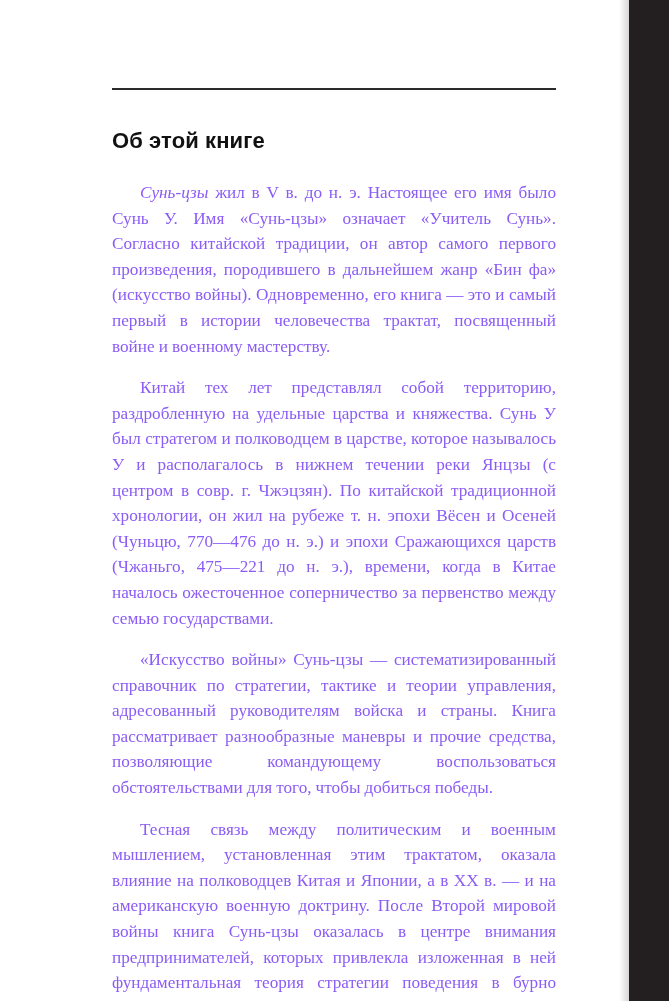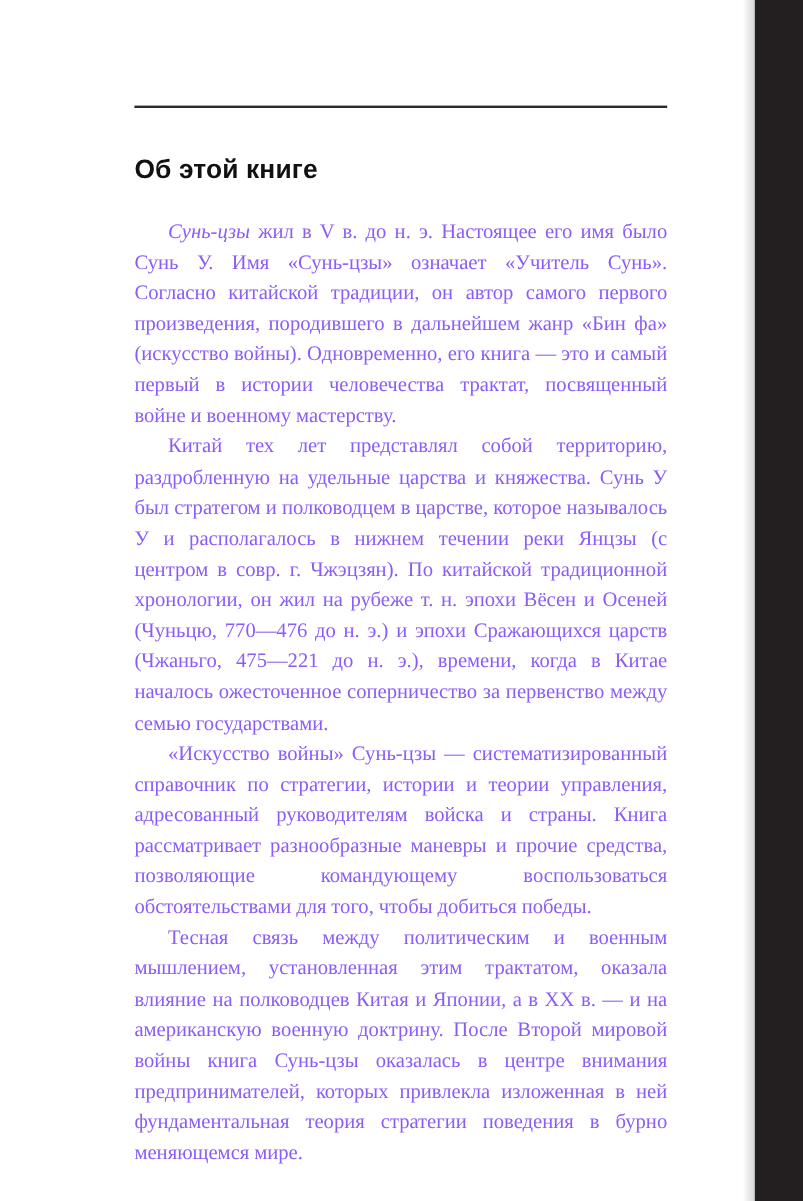--- a/index.html
+++ b/index.html
@@ -58,21 +58,21 @@
     font-size: 17.2px;
     line-height: 25.6px;
     color: #8b5cf6;
     text-align: justify;
     text-indent: 28px;
     margin: 0;
     hyphens: manual;
     word-spacing: -0.2px;
   }
   .para + .para {
-    margin-top: 0;
+    margin-top: 16px;
   }
   .it {
     font-style: italic;
   }
 </style>
 </head>
 <body>
 
 <div id="page">
 
@@ -84,21 +84,21 @@
 
     <p class="para">
       <span class="it">Сунь-цзы</span><span> жил в V в. до н. э. Настоящее  его имя было Сунь У. Имя «Сунь-цзы» означает «Учитель Сунь». Согласно китайской традиции, он автор самого первого произведения, породившего в дальнейшем жанр «Бин фа» (искусство войны). Одновременно, его книга — это и самый первый в истории человечества трактат, посвященный войне и военному мастерству.</span>
     </p>
 
     <p class="para">
       <span>Китай тех лет представлял собой территорию, раздробленную на удельные царства и княжества. Сунь У был стратегом и полководцем в царстве, которое называлось У и располагалось в нижнем течении реки Янцзы (с центром в совр. г. Чжэцзян). По китайской традиционной хронологии, он жил на рубеже т. н. эпохи Вёсен и Осеней (Чуньцю, 770—476 до н. э.) и эпохи Сражающихся царств (Чжаньго, 475—221 до н. э.), времени, когда в Китае началось ожесточенное соперничество за первенство  между семью государствами.</span>
     </p>
 
     <p class="para">
-      <span>«Искусство войны» Сунь-цзы — систематизированный справочник по стратегии, истории и теории управления, адресованный руководителям войска и страны. Книга рассматривает разнообразные маневры и прочие средства, позволяющие командующему воспользоваться обстоятельствами для того, чтобы добиться победы.</span>
+      <span>«Искусство войны» Сунь-цзы — систематизированный справочник по стратегии, тактике и теории управления, адресованный руководителям войска и страны. Книга рассматривает разнообразные маневры и прочие средства, позволяющие командующему воспользоваться обстоятельствами для того, чтобы добиться победы.</span>
     </p>
 
     <p class="para">
       <span>Тесная связь между политическим и военным мышлением, установленная этим трактатом, оказала влияние на полководцев Китая и Японии, а в XX в. — и на американскую военную доктрину. После Второй мировой войны книга Сунь-цзы оказалась в центре внимания предпринимателей, которых привлекла изложенная в ней фундаментальная теория стратегии поведения в бурно меняющемся мире.</span>
     </p>
 
   </div>
 
   <div id="binding-inner-shadow"></div>
   <div id="binding-edge"></div>

